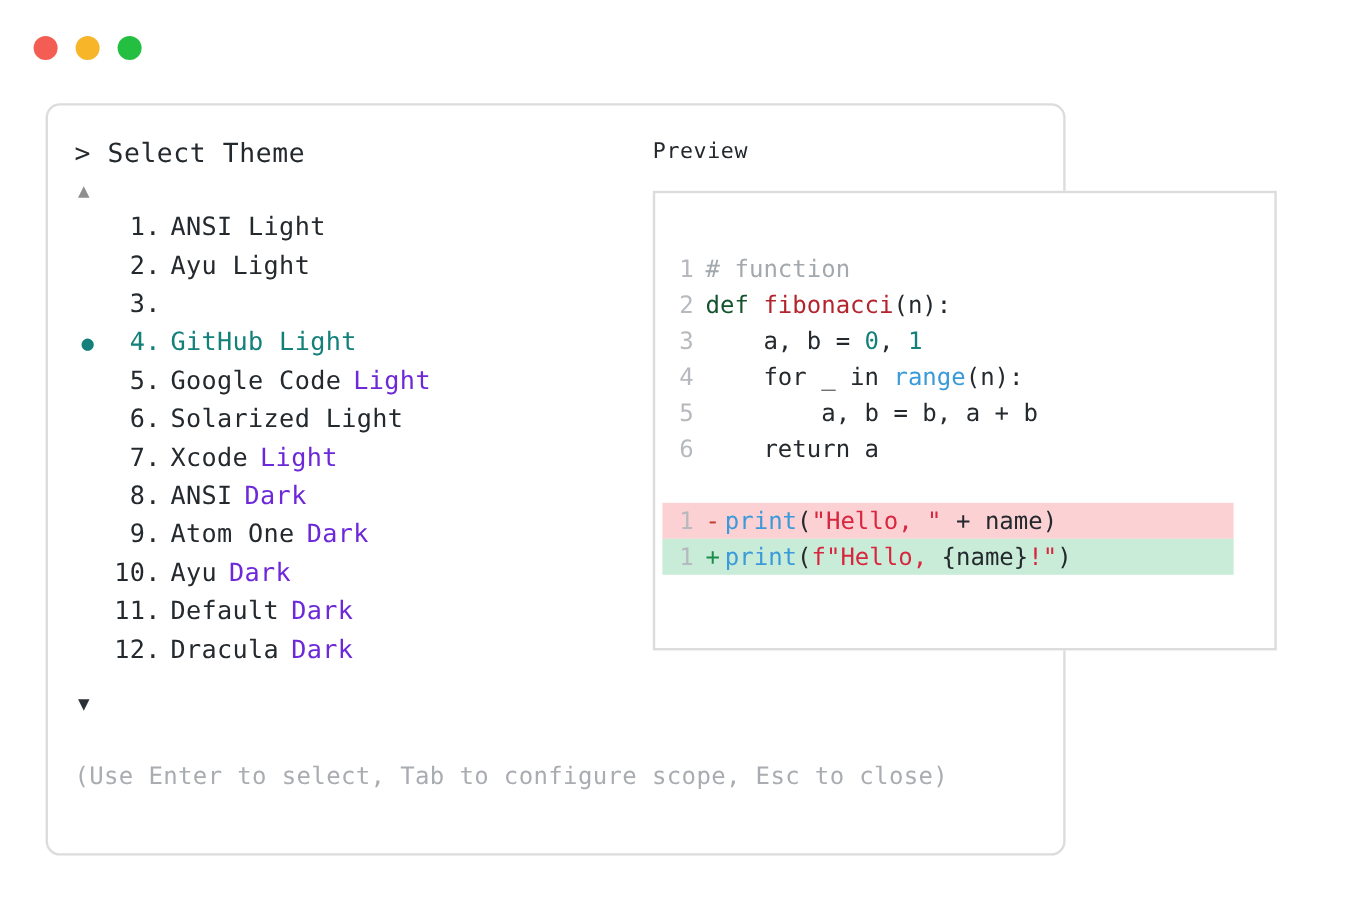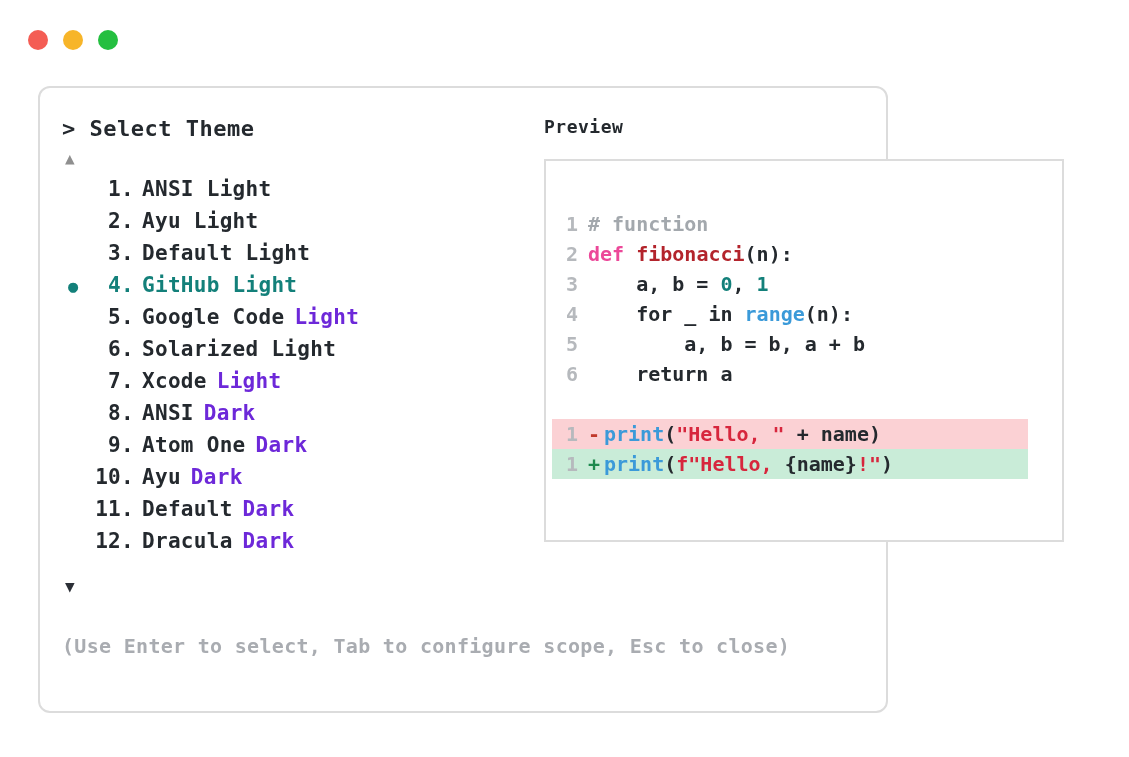--- a/index.html
+++ b/index.html
@@ -32,21 +32,20 @@
   #theme-picker-card {
     position: absolute;
     left: 38px;
     top: 86px;
     width: 850px;
     height: 627px;
     box-sizing: border-box;
     border: 2px solid #dcdcdc;
     border-radius: 12px;
     background: #ffffff;
-    font-weight: bold;
   }
 
   
   #theme-list-pane {
     position: absolute;
     left: 22px;
     top: 28px;
     width: 470px;
   }
   #picker-title {
@@ -146,21 +145,21 @@
   .code-line { height: 30px; display: flex; align-items: baseline; }
   .ln {
     width: 20px;
     flex: 0 0 20px;
     text-align: right;
     color: #b6b9bd;
     margin-right: 10px;
   }
   .code-text { color: #24292e; }
   .tok-comment { color: #a3a8ad; margin-top: 24px; }
-  .tok-keyword { color: #ec4899; text-align: center; }
+  .tok-keyword { color: #14532d; text-align: center; }
   .tok-func    { color: #b3242c; }
   .tok-builtin { color: #3b9ad9; }
   .tok-number  { color: #13807a; }
   .tok-string  { color: #d7263d; }
   .tok-plain   { color: #24292e; }
 
   .code-gap { height: 30px; }
 
   .diff-line {
     height: 30px;
@@ -187,21 +186,21 @@
 </div>
 
 <div id="theme-picker-card">
 
   <div id="theme-list-pane">
     <div id="picker-title">&gt; Select Theme</div>
     <div id="scroll-up-arrow" class="scroll-arrow">▲</div>
     <ul id="theme-list">
         <li class="theme-row"><span class="row-bullet"></span><span class="row-index">1.</span><span class="row-dot-after-index"> </span><span class="row-name">ANSI Light</span></li>
         <li class="theme-row"><span class="row-bullet"></span><span class="row-index">2.</span><span class="row-dot-after-index"> </span><span class="row-name">Ayu Light</span></li>
-        <li class="theme-row"><span class="row-bullet"></span><span class="row-index">3.</span><span class="row-dot-after-index"> </span><span class="row-name">Default Light</span></li>
+        <li class="theme-row"><span class="row-bullet"></span><span class="row-index">3.</span><span class="row-dot-after-index"> </span></li>
         <li class="theme-row selected"><span class="row-bullet">●</span><span class="row-index">4.</span><span class="row-dot-after-index"> </span><span class="row-name">GitHub Light</span></li>
         <li class="theme-row"><span class="row-bullet"></span><span class="row-index">5.</span><span class="row-dot-after-index"> </span><span class="row-name">Google Code</span><span class="row-variant variant-dim">Light</span></li>
         <li class="theme-row"><span class="row-bullet"></span><span class="row-index">6.</span><span class="row-dot-after-index"> </span><span class="row-name">Solarized Light</span></li>
         <li class="theme-row"><span class="row-bullet"></span><span class="row-index">7.</span><span class="row-dot-after-index"> </span><span class="row-name">Xcode</span><span class="row-variant variant-dim">Light</span></li>
         <li class="theme-row"><span class="row-bullet"></span><span class="row-index">8.</span><span class="row-dot-after-index"> </span><span class="row-name">ANSI</span><span class="row-variant variant-dim">Dark</span></li>
         <li class="theme-row"><span class="row-bullet"></span><span class="row-index">9.</span><span class="row-dot-after-index"> </span><span class="row-name">Atom One</span><span class="row-variant variant-dim">Dark</span></li>
         <li class="theme-row"><span class="row-bullet"></span><span class="row-index">10.</span><span class="row-dot-after-index"> </span><span class="row-name">Ayu</span><span class="row-variant variant-dim">Dark</span></li>
         <li class="theme-row"><span class="row-bullet"></span><span class="row-index">11.</span><span class="row-dot-after-index"> </span><span class="row-name">Default</span><span class="row-variant variant-dim">Dark</span></li>
         <li class="theme-row"><span class="row-bullet"></span><span class="row-index">12.</span><span class="row-dot-after-index"> </span><span class="row-name">Dracula</span><span class="row-variant variant-dim">Dark</span></li>
       </ul>

